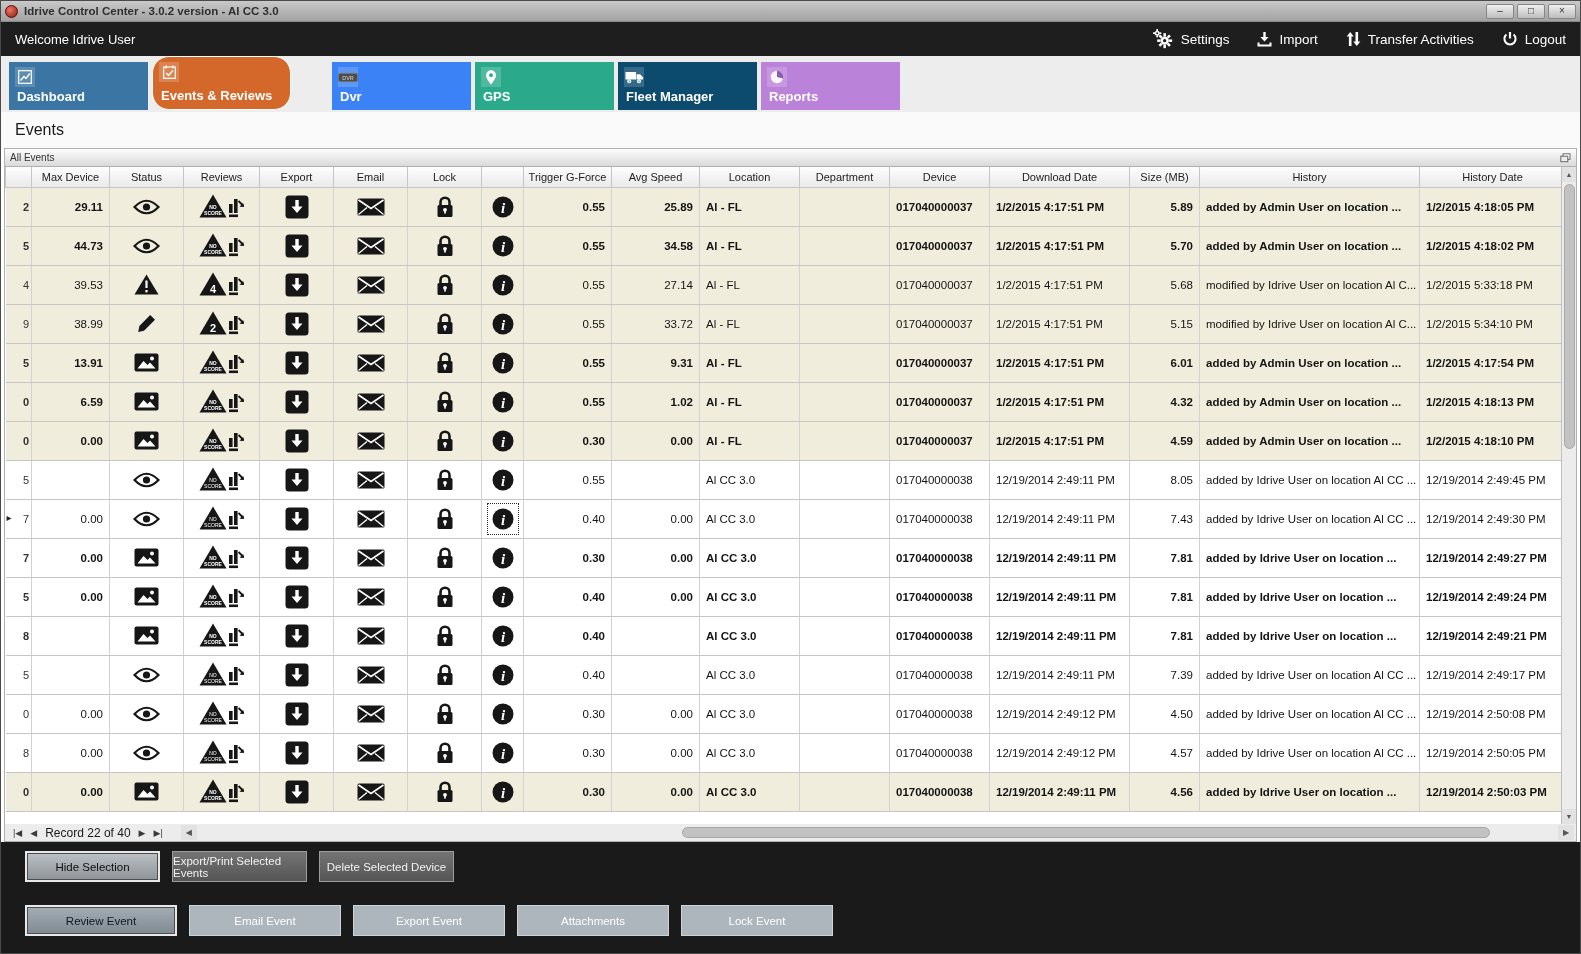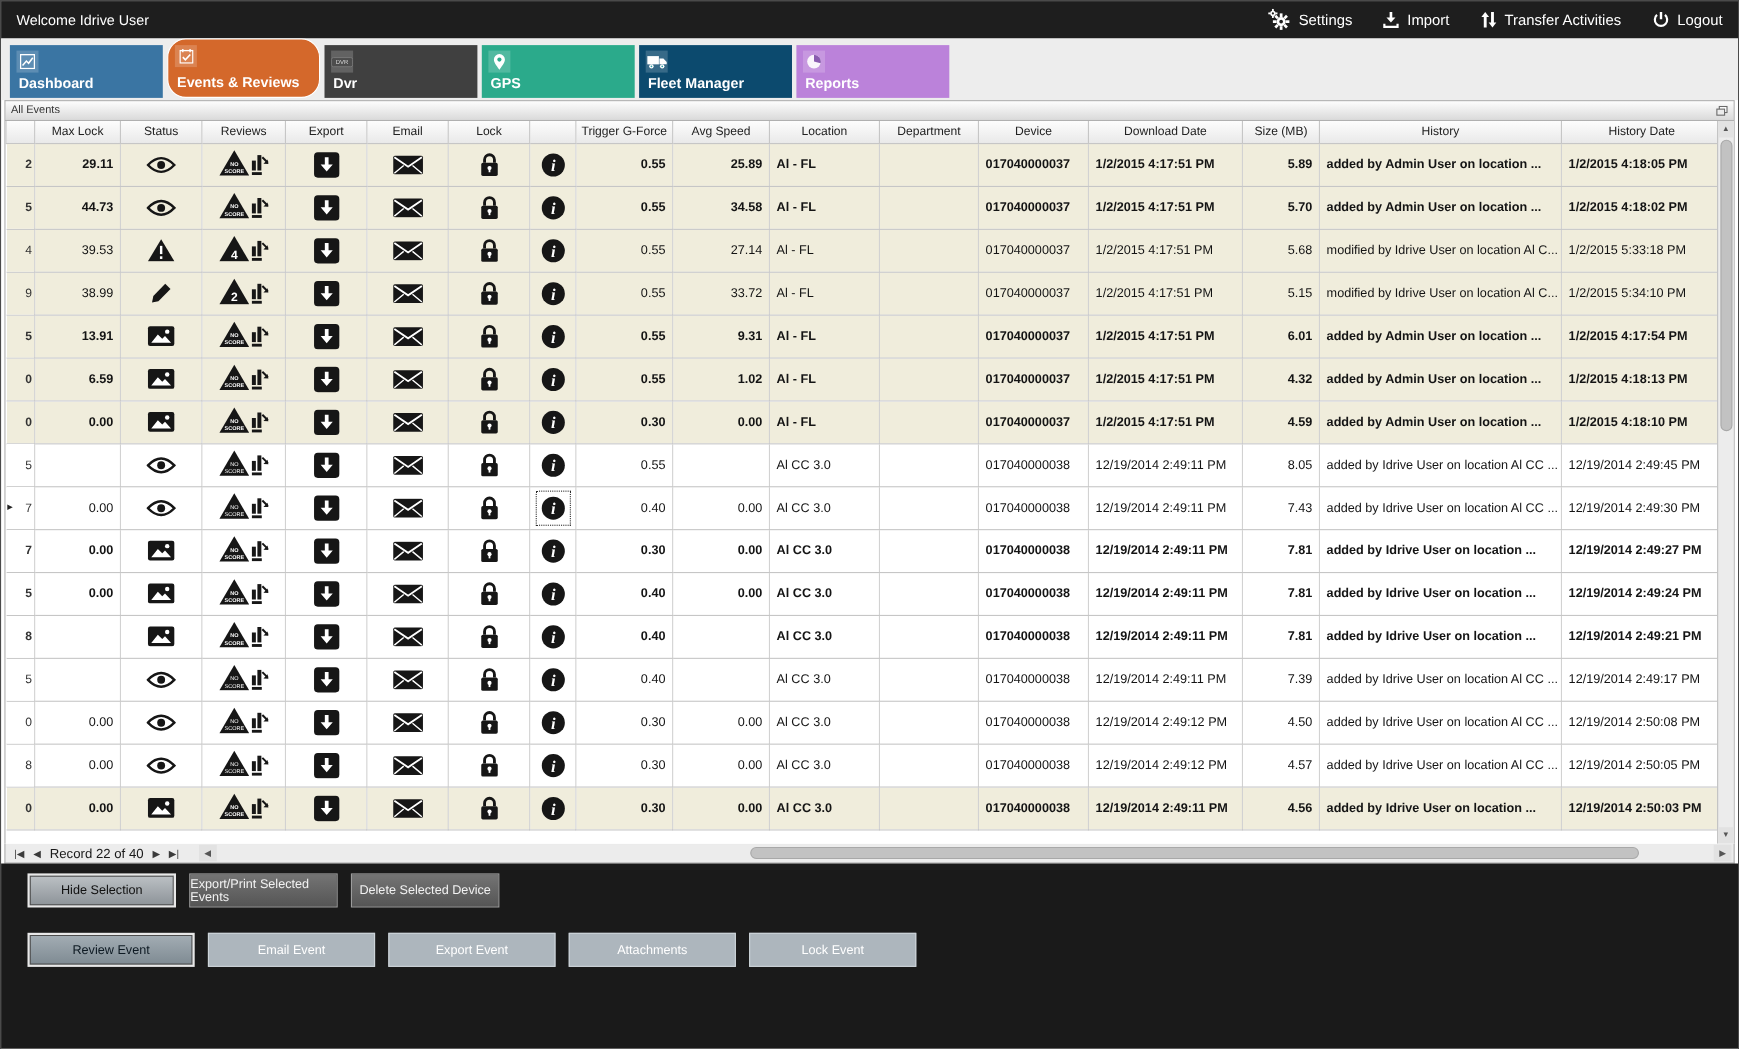--- a/index.html
+++ b/index.html
@@ -75,20 +75,29 @@
   .sel-btn { width:135px; height:31px; background:linear-gradient(#747474,#555555); border:1px solid #9c9c9c; color:#f2f2f2; font-size:11.5px; display:flex; align-items:center; justify-content:center; cursor:pointer; }
   .sel-btn.focused { background:linear-gradient(#bcc1c5,#8d9398); color:#101010; border:2px solid #e8e8e8; box-shadow:inset 0 0 0 1px #4d4d4d; }
   .evt-btn { width:152px; height:31px; background:#adb6bd; border:1px solid #cdd4d9; color:#fff; font-size:11.5px; display:flex; align-items:center; justify-content:center; cursor:pointer; }
   .evt-btn.focused { background:linear-gradient(#a3adb4,#7e8a92); color:#0d1922; border:2px solid #e8e8e8; box-shadow:inset 0 0 0 1px #4d4d4d; }
 </style>
 </head>
 <body>
 
 <div class="app">
 
+  <div class="titlebar">
+    <span class="app-icon"></span>
+    <span class="title">Idrive Control Center - 3.0.2 version - Al CC 3.0</span>
+    <span class="win-btns">
+      <span class="win-btn">–</span>
+      <span class="win-btn">□</span>
+      <span class="win-btn">×</span>
+    </span>
+  </div>
 
   <div class="topbar">
     <span class="welcome">Welcome Idrive User</span>
     <div class="topbar-actions" id="topbar-actions">
         <div class="topbar-action">
           <span>
             <svg width="22" height="20" viewBox="0 0 24 24">
               <g transform="translate(14,14)" fill="#fff">
                 <circle r="5"></circle>
                 <circle r="2" fill="#1e1e1e"></circle>
@@ -161,21 +170,21 @@
       <div class="tab active" style="background: rgb(212, 104, 43); border-radius: 17px;">
         <span class="tab-icon">
           <svg width="13" height="14" viewBox="0 0 13 14">
             <rect x="0.7" y="2" width="11.6" height="11.3" fill="none" stroke="#fff" stroke-width="1.2"></rect>
             <path d="M3.2 0.5 v3 M9.8 0.5 v3" stroke="#fff" stroke-width="1.3"></path>
             <path d="M3.2 8 l2.3 2.3 L10 5.5" stroke="#fff" stroke-width="1.5" fill="none"></path>
           </svg>
         </span>
         <span class="tab-label">Events &amp; Reviews</span>
       </div>
-      <div class="tab" style="background: #404040;">
+      <div class="tab" style="background: #3b82f6; margin-left: 37px;">
         <span class="tab-icon">
           <svg width="24" height="11" viewBox="0 0 24 11">
             <rect x="0.5" y="0.5" width="23" height="10" rx="2" fill="#4d4d4d" stroke="#7a7a7a"></rect>
             <text x="12" y="8" text-anchor="middle" font-size="6.5" fill="#d9d9d9" font-family="Liberation Sans, sans-serif">DVR</text>
           </svg>
         </span>
         <span class="tab-label">Dvr</span>
       </div>
       <div class="tab" style="background: rgb(43, 170, 139);">
         <span class="tab-icon">
@@ -203,20 +212,23 @@
         <span class="tab-icon">
           <svg width="14" height="14" viewBox="0 0 14 14">
             <circle cx="7" cy="7" r="6.2" fill="rgba(255,255,255,.9)"></circle>
             <path d="M7 7 L7 0.8 A6.2 6.2 0 0 1 13 8.6 Z" fill="#8a5cb0"></path>
           </svg>
         </span>
         <span class="tab-label">Reports</span>
       </div>
     </div>
 
+  <div class="page-head">
+    <span>Events</span>
+  </div>
 
   <div class="panel-bar">
     <span>All Events</span>
     <span class="panel-restore" id="panel-restore">
         <svg width="11" height="10" viewBox="0 0 11 10">
           <rect x="3" y="0.8" width="7" height="5.5" fill="#fff" stroke="#6a6a6a"></rect>
           <rect x="0.8" y="3.2" width="7" height="5.5" fill="#ececec" stroke="#6a6a6a"></rect>
         </svg>
       </span>
   </div>
@@ -238,21 +250,21 @@
           <col style="width:90px">
         <col style="width:100px">
           <col style="width:140px">
           <col style="width:70px">
           <col style="width:220px">
         <col style="width:146px">
       </colgroup>
       <thead>
           <tr id="grid-head">
             <th></th>
-            <th>Max Lock</th>
+            <th>Max Device</th>
             <th>Status</th>
             <th>Reviews</th>
             <th>Export</th>
             <th>Email</th>
             <th>Lock</th>
             <th></th>
             <th>Trigger G-Force</th>
             <th>Avg Speed</th>
             <th>Location</th>
             <th>Department</th>

